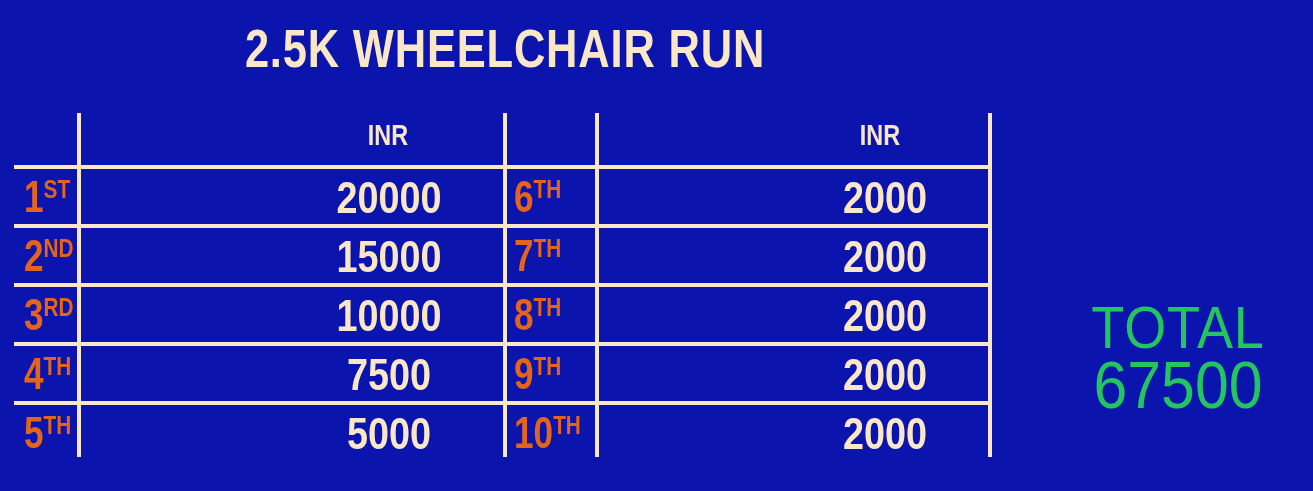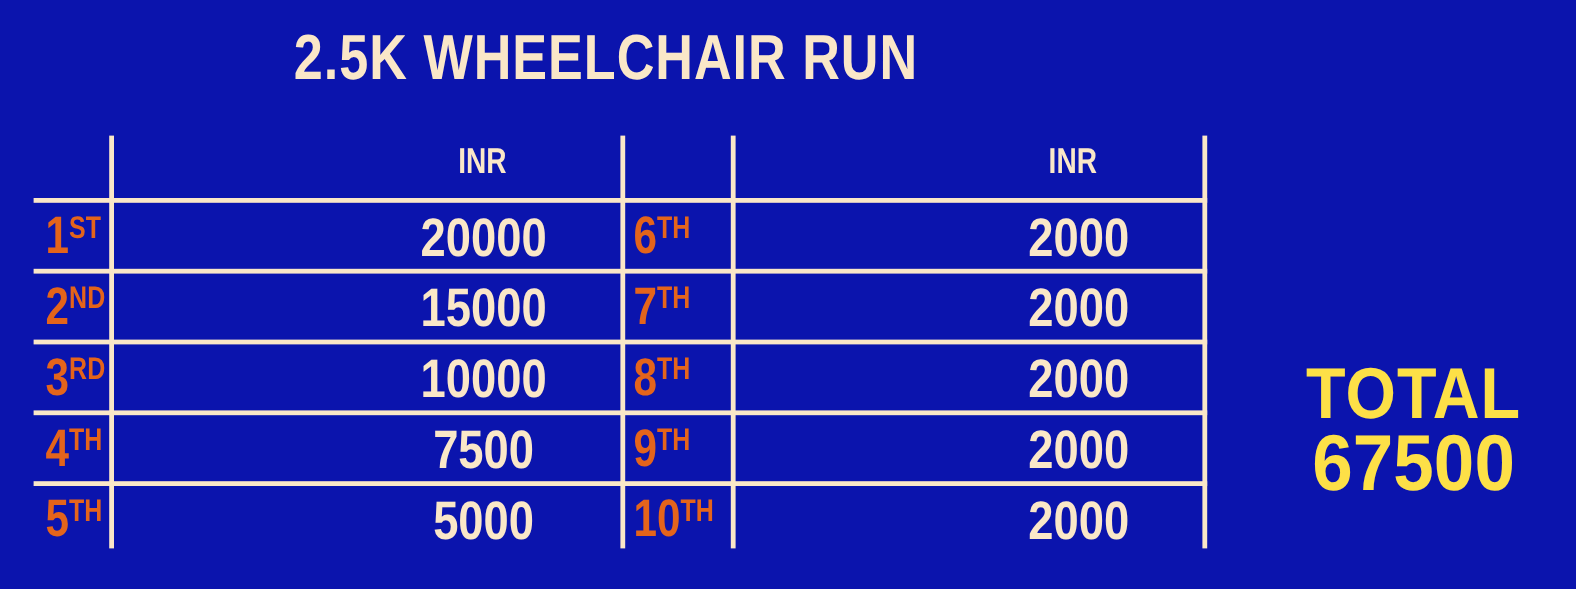--- a/index.html
+++ b/index.html
@@ -29,21 +29,21 @@
     letter-spacing: 1px;
     transform: scaleX(0.82);
     transform-origin: 50% 50%;
     white-space: nowrap;
     line-height: 1;
   }
 
   
   #prize-table {
     position: absolute;
-    left: 28px;
+    left: 14px;
     top: 113px;
     width: 978px;
     height: 344px;
   }
 
   .table-grid {
     position: absolute;
     inset: 0;
   }
 
@@ -131,23 +131,23 @@
   .r3 { top: 239px; }
   .r4 { top: 298px; }
 
   
   #total-block {
     position: absolute;
     left: 1058px;
     top: 300px;
     width: 240px;
     text-align: center;
-    color: #fde047;
-    font-family: "Liberation Sans Narrow", "Liberation Sans", sans-serif;
-    font-weight: bold;
+    color: #22c55e;
+    font-family: "Liberation Sans Narrow", "Liberation Sans", sans-serif;
+    font-weight: normal;
     line-height: 0.92;
   }
   #total-label {
     font-size: 60px;
     letter-spacing: 1px;
     display: block;
     transform: scaleX(0.90);
   }
   #total-value {
     font-size: 66px;

